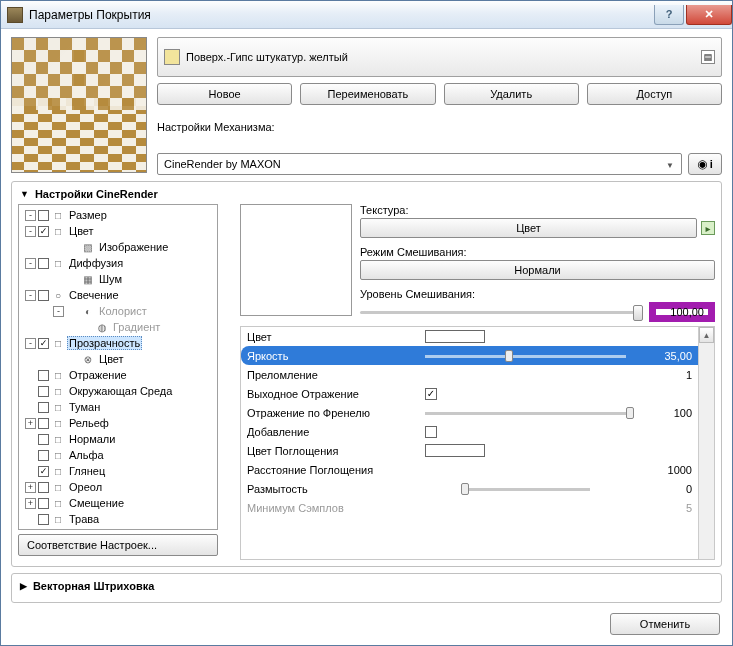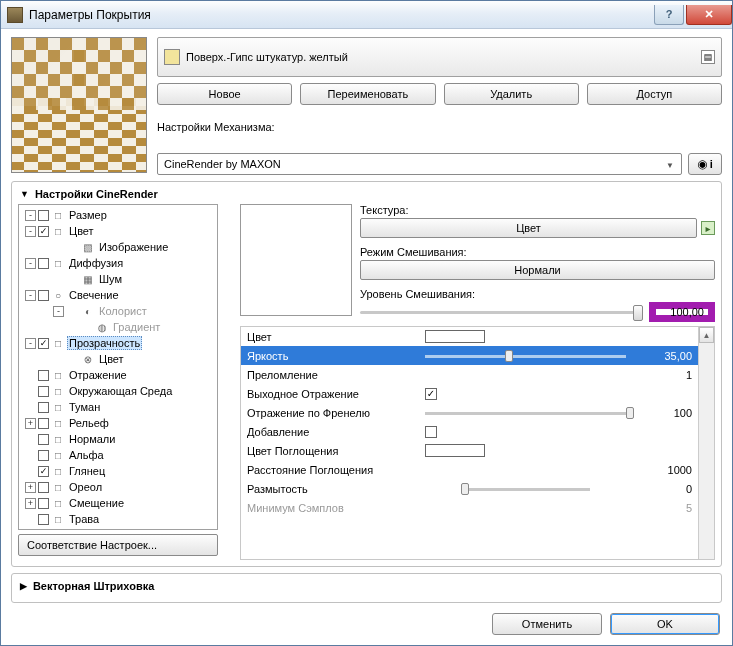--- a/index.html
+++ b/index.html
@@ -487,21 +487,21 @@
               <div class="sbt">▲</div>
               <div style="flex:1"></div>
             </div>
           <div class="prow" style="padding-right: 22px;">
                 <div class="pname">Цвет</div>
                 <div class="pval">
                   <div class="swatch"></div>
                 </div>
                 <div class="pnum"></div>
               </div>
-              <div class="prow sel" style="padding-right: 22px;">
+              <div class="prow sel" style="padding-right: 22px; border-radius: 8px;">
                 <div class="pname">Яркость</div>
                 <div class="pval">
                   <div class="minislider">
                     <div class="tr"></div>
                     <div class="th" style="left:40%"></div>
                   </div>
                 </div>
                 <div class="pnum">35,00</div>
               </div>
               <div class="prow" style="padding-right: 22px;">
@@ -569,18 +569,15 @@
       <div class="sechdr">
         <span class="tri">▶</span>
         <span>Векторная Штриховка</span>
       </div>
     </div>
 
     <div class="footer">
       <div class="btn">
           <span>Отменить</span>
         </div>
-      <div class="btn primary">
-          <span>OK</span>
-        </div>
     </div>
   </div>
 </div>
 
 </body></html>

